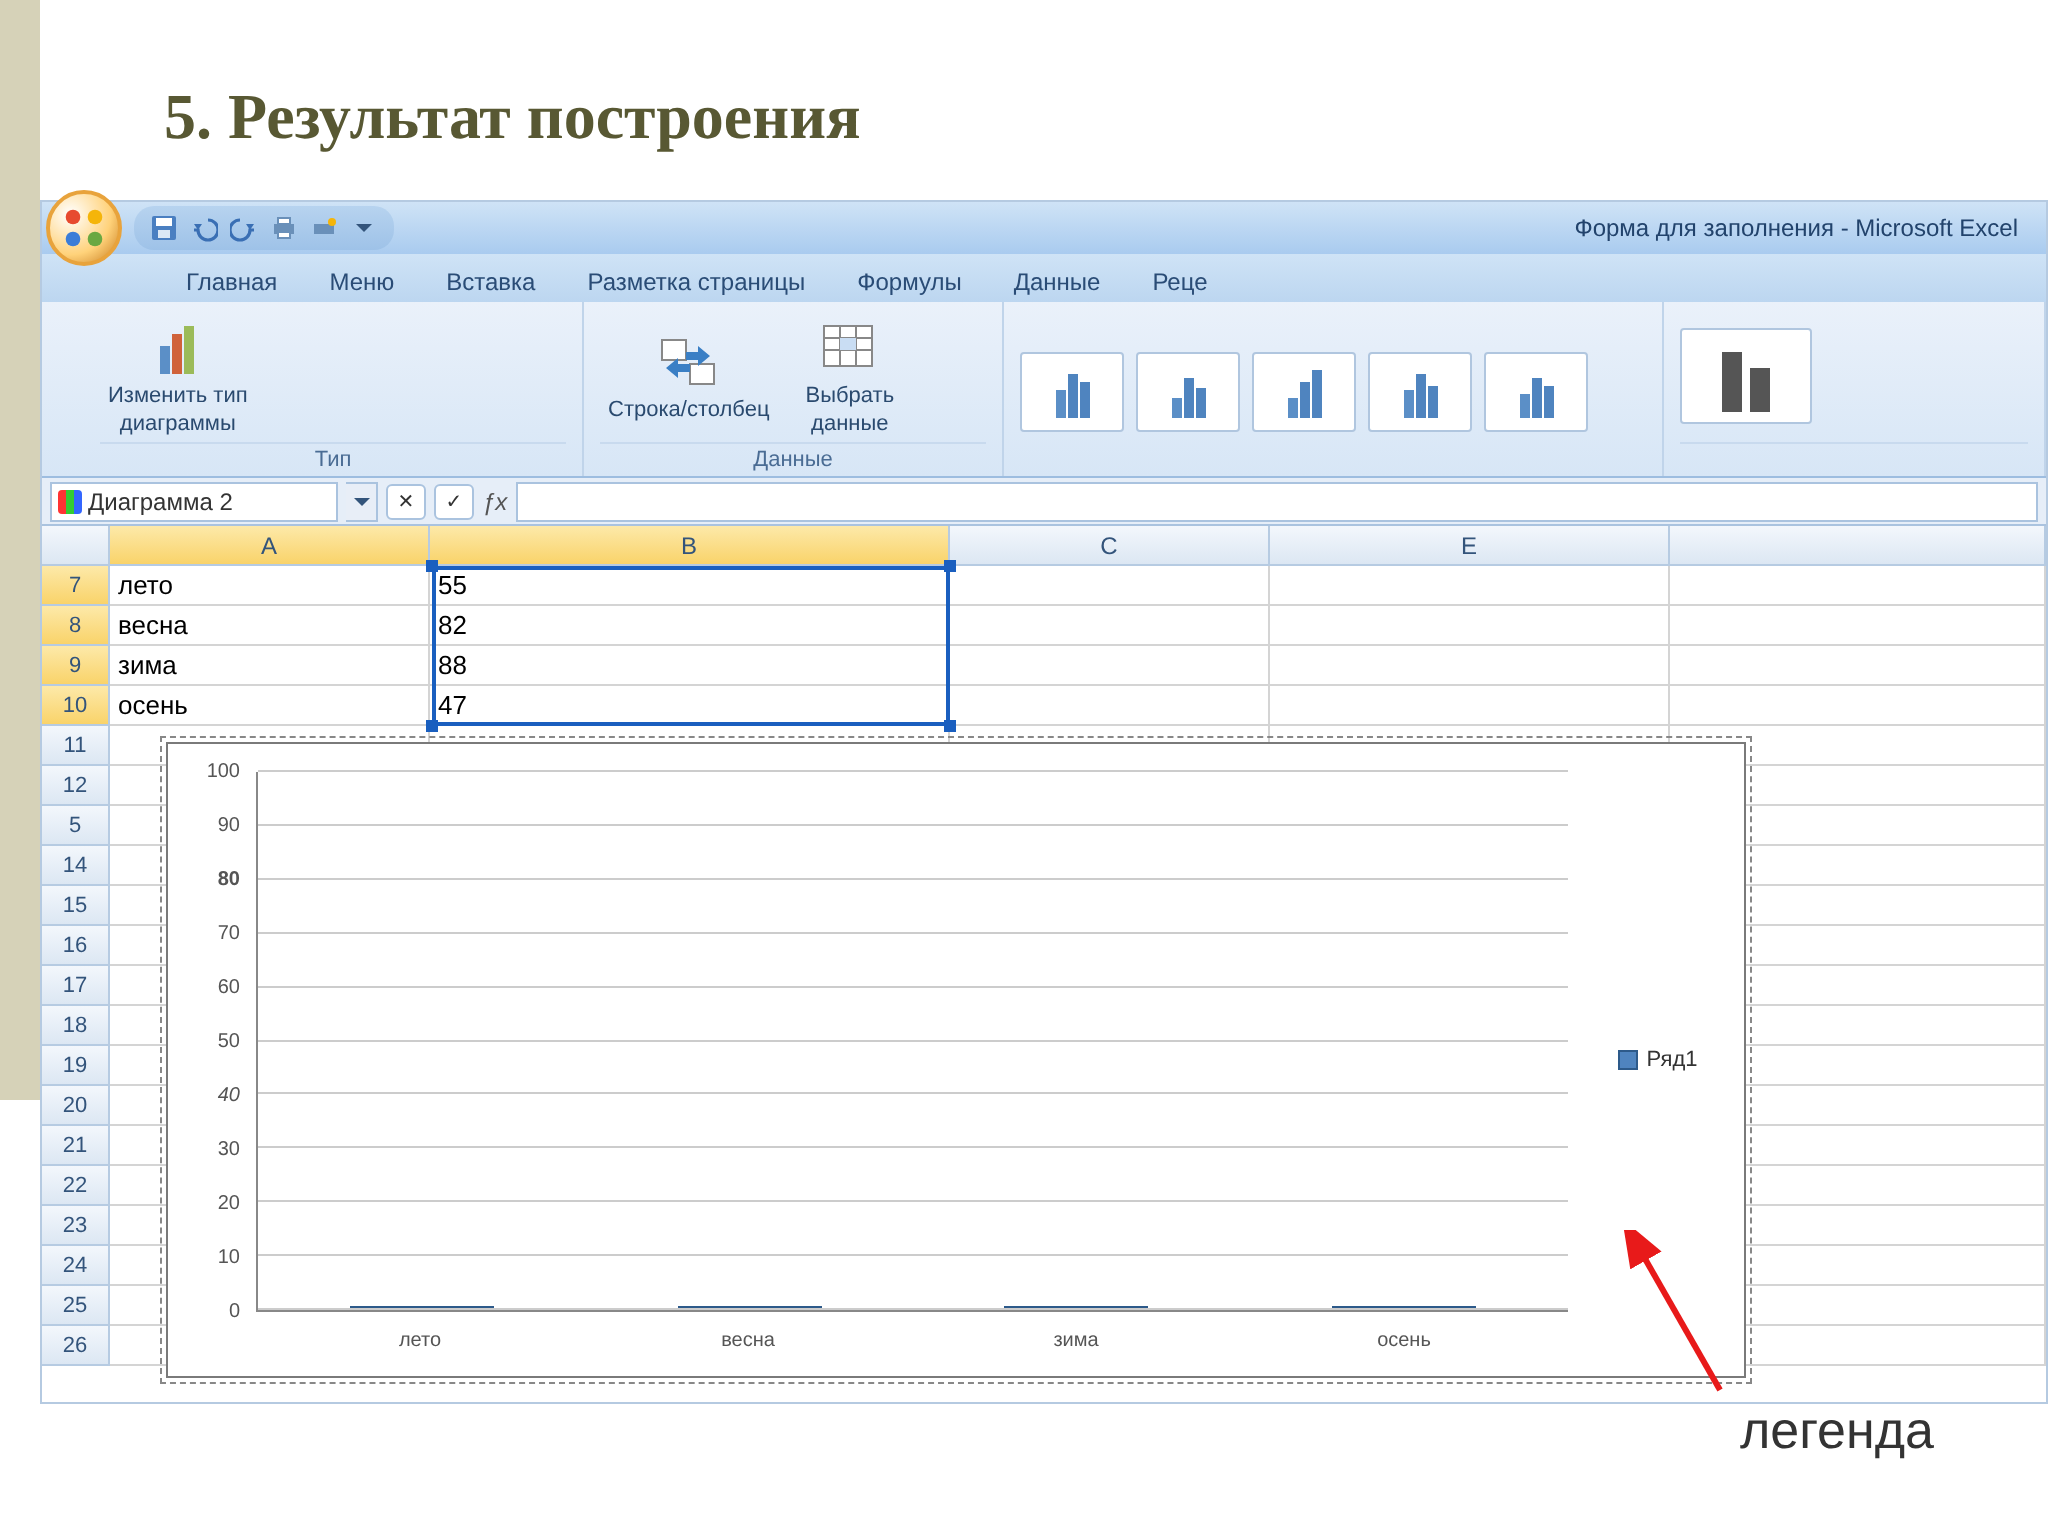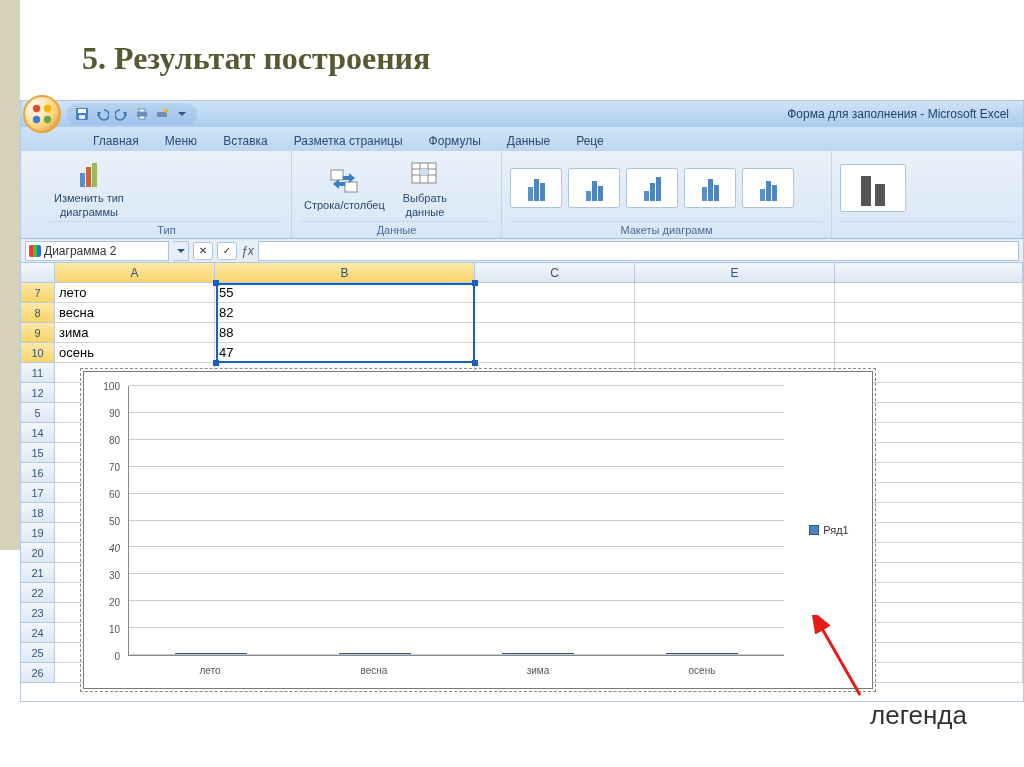--- a/index.html
+++ b/index.html
@@ -232,21 +232,20 @@
               </div>
             <div class="layout-thumb">
                 <div class="mini-bars">
                   <span style="height:12px"></span>
                   <span style="height:20px;background:#4f84bf"></span>
                   <span style="height:16px;background:#4f84bf"></span>
                 </div>
               </div>
           </div>
         </div>
-        <div class="group-label">Макеты диаграмм</div>
       </div>
 
       <div class="ribbon-group" style="flex:1">
         <div class="group-body">
           <div class="layout-thumb" style="width:66px;height:48px">
             <div class="mini-bars" style="height:36px;gap:4px">
                 <span style="width:10px;height:30px;background:#555"></span>
                 <span style="width:10px;height:22px;background:#555"></span>
               </div>
           </div>
@@ -455,21 +454,21 @@
           <div class="plot-area">
             <div class="y-axis" id="y-axis">
                 <div class="y-tick" style="bottom: 0%;">0</div>
                 <div class="y-tick" style="bottom: 10%;">10</div>
                 <div class="y-tick" style="bottom: 20%;">20</div>
                 <div class="y-tick" style="bottom: 30%;">30</div>
                 <div class="y-tick" style="bottom: 40%; font-style: italic;">40</div>
                 <div class="y-tick" style="bottom: 50%;">50</div>
                 <div class="y-tick" style="bottom: 60%;">60</div>
                 <div class="y-tick" style="bottom: 70%;">70</div>
-                <div class="y-tick" style="bottom: 80%;">80</div>
+                <div class="y-tick" style="bottom: 80%; font-weight: bold;">80</div>
                 <div class="y-tick" style="bottom: 90%;">90</div>
                 <div class="y-tick" style="bottom: 100%; margin-top: 44px;">100</div>
               </div>
             <div class="plot-grid" id="plot-grid">
               <div class="bars" id="bars">
                   <div class="bar-slot">
                     <div class="bar" style="height: 55%;"></div>
                   </div>
                   <div class="bar-slot">
                     <div class="bar" style="height: 82%;"></div>

